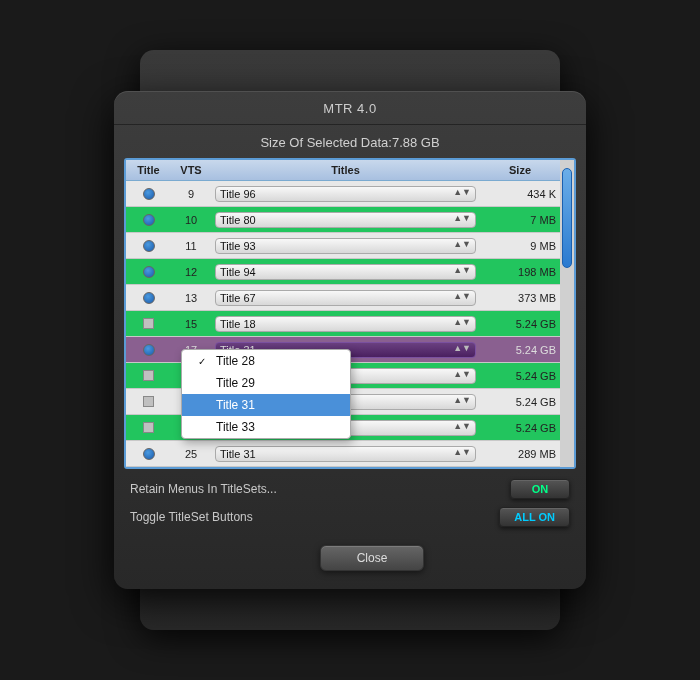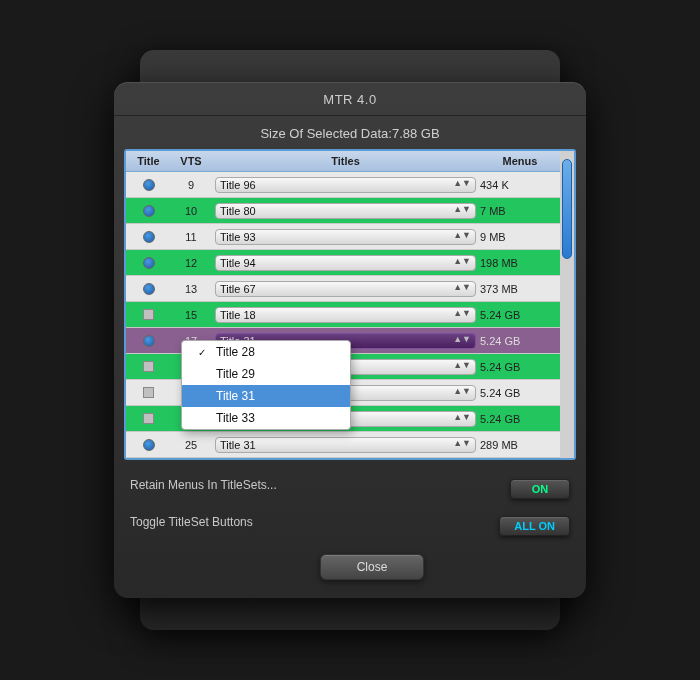--- a/index.html
+++ b/index.html
@@ -174,21 +174,21 @@
     .title-dropdown .arrow {
       font-size: 9px;
       color: #555;
       display: flex;
       flex-direction: column;
       line-height: 1;
     }
     .row-size {
       font-size: 11px;
       color: #222;
-      text-align: left;
+      text-align: right;
       padding-right: 4px;
     }
 
     
     .scrollbar-area {
       position: absolute;
       right: 0;
       top: 0;
       bottom: 0;
       width: 14px;
@@ -256,21 +256,20 @@
       color: #00ff88;
       border: 1px solid #222;
       border-radius: 4px;
       padding: 3px 14px;
       font-size: 11px;
       font-weight: 700;
       cursor: pointer;
       box-shadow: 0 2px 4px rgba(0,0,0,0.5), inset 0 1px 0 rgba(255,255,255,0.1);
       min-width: 60px;
       text-align: center;
-      margin-top: 9px;
     }
     .toggle-btn.allon {
       color: #00ccff;
     }
 
     
     .close-btn-row {
       display: flex;
       justify-content: center;
       margin-top: 6px;
@@ -305,21 +304,21 @@
     <span>Size Of Selected Data:</span>
     <span>7.88 GB</span>
   </div>
 
   <div class="table-container">
 
     <div class="table-header">
       <div class="table-header-cell">Title</div>
       <div class="table-header-cell">VTS</div>
       <div class="table-header-cell">Titles</div>
-      <div class="table-header-cell">Menus</div>
+      <div class="table-header-cell">Size</div>
       <div></div>
     </div>
 
     <div class="table-body">
 
       <div class="table-row">
         <div class="row-checkbox">
           <div class="checkbox-circle checked"></div>
         </div>
         <div class="row-vts">9</div>

